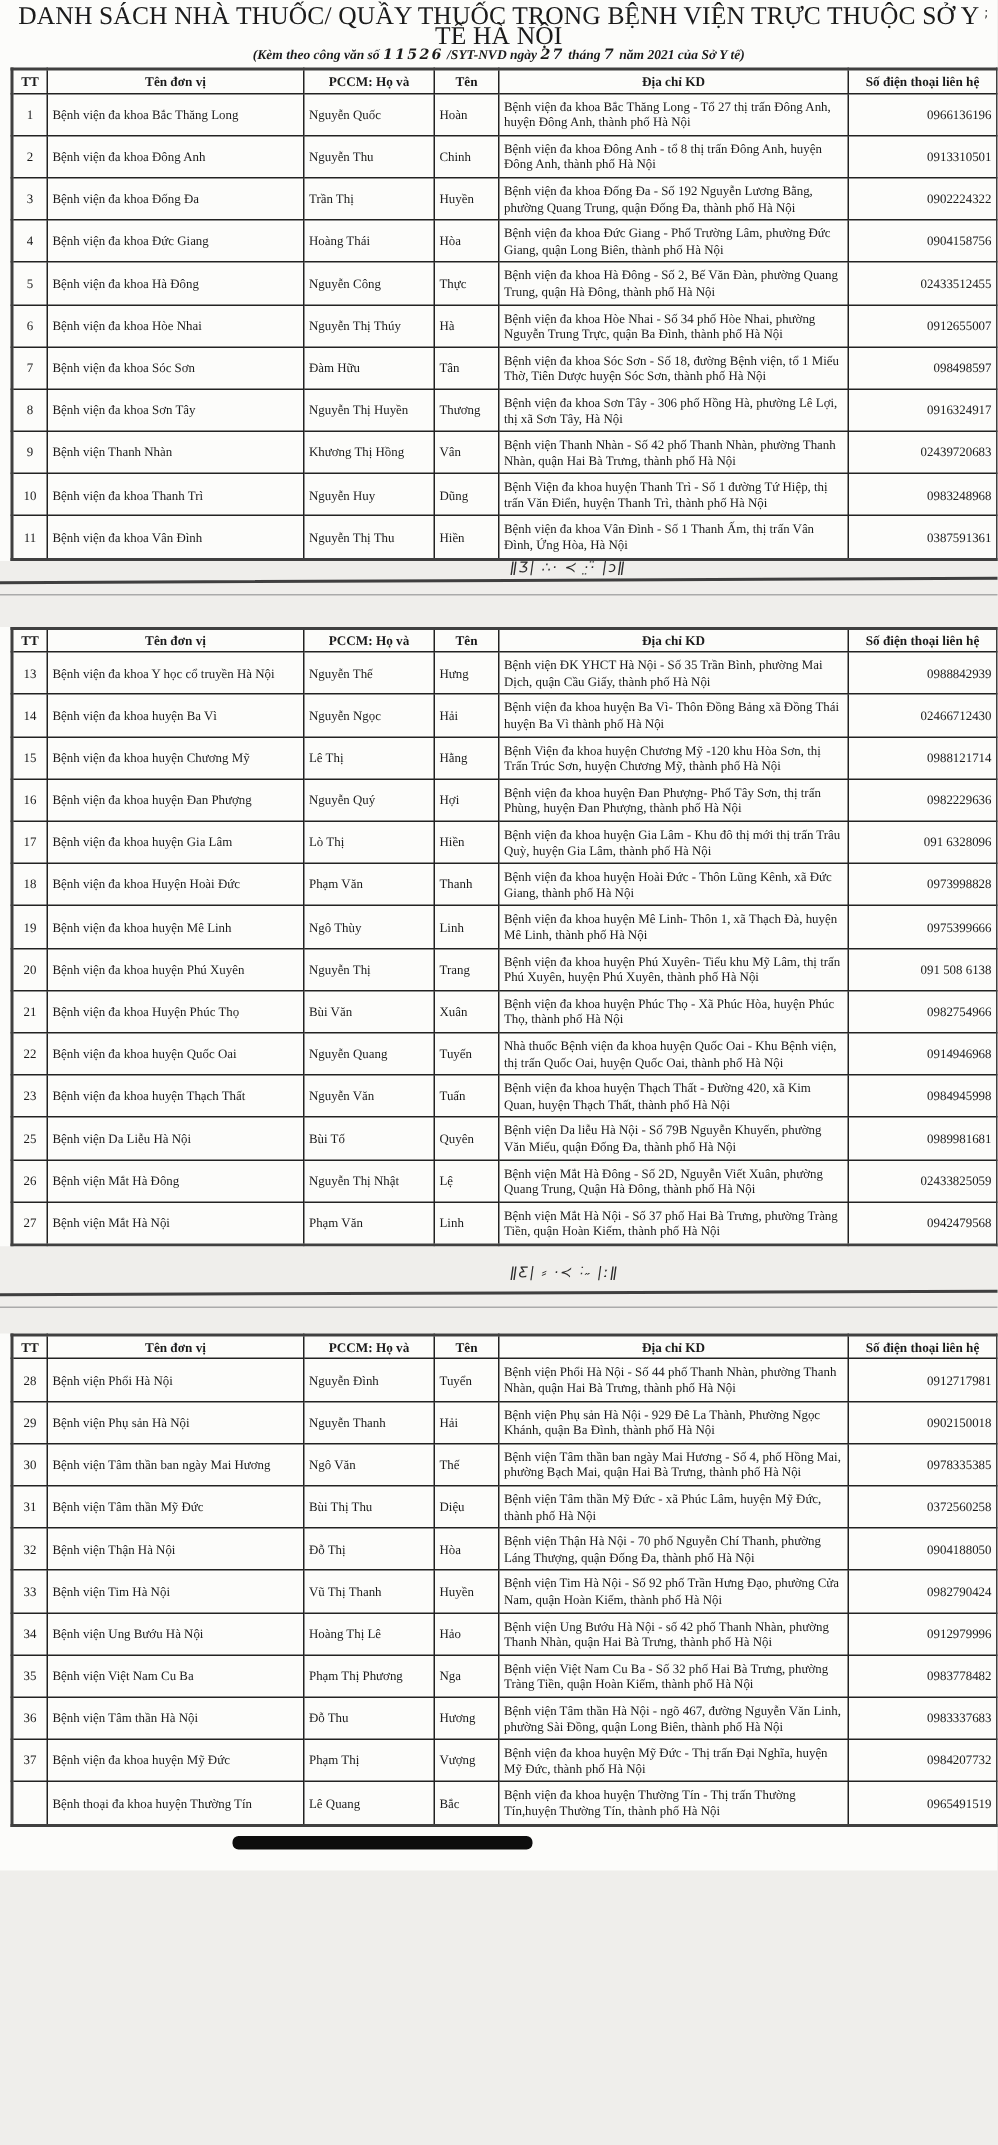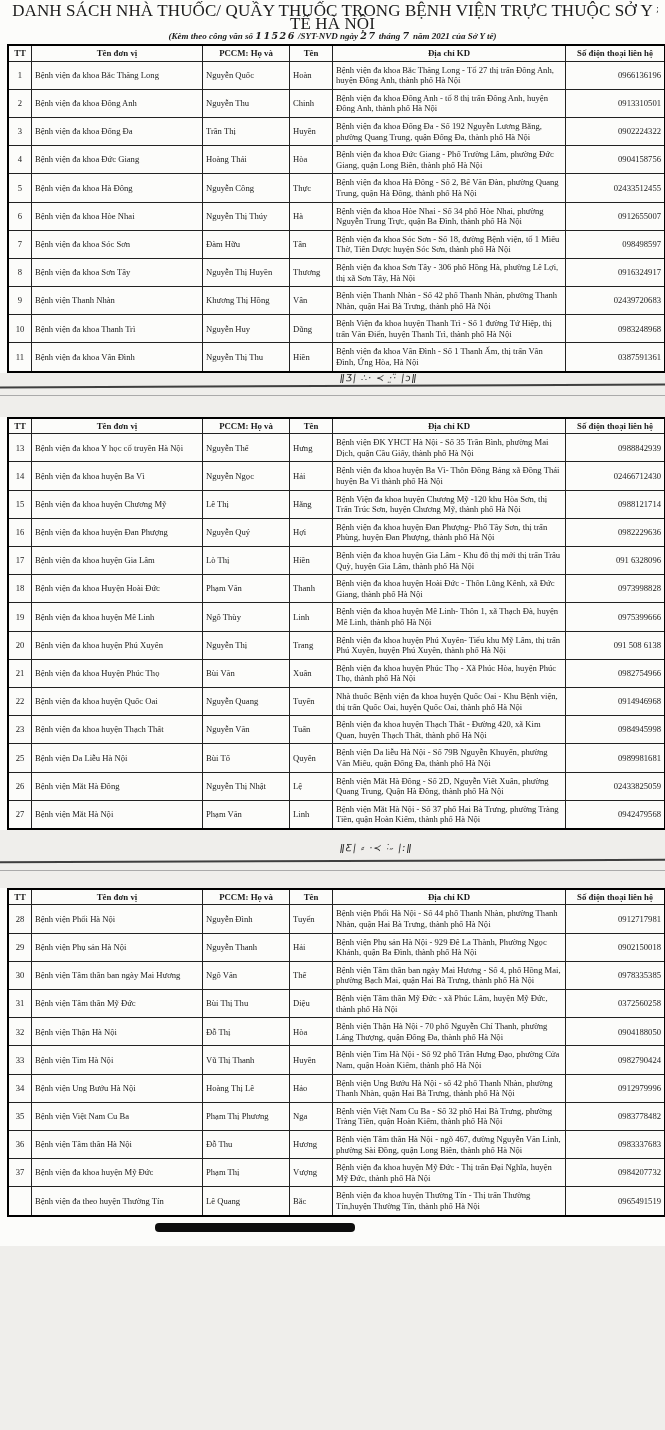--- a/index.html
+++ b/index.html
@@ -29,21 +29,21 @@
     margin-left:7px;background:#fcfcfa;
   }
   table.doc th, table.doc td{
     border:1px solid #222;vertical-align:middle;
     font-size:8.6px;line-height:10.6px;padding:3px 3px;
     overflow:hidden;
   }
   table.doc th{
     text-align:center;font-weight:bold;padding:2px 1px;font-size:8.8px;
   }
-  table.doc{border:2px solid #000000;}
+  table.doc{border:2px solid #404040;}
   .c0{width:20px;text-align:center;}
   .c1{width:168px;margin-left:32px;}
   .c2{width:84px;}
   .c3{width:40px;}
   .c4{width:230px;}
   .c5{width:96px;}
   td.c5{text-align:right;padding-right:5px;white-space:nowrap;}
   .p1 td{padding:4.5px 3px;}
   .p2 td{padding:2.5px 3px;}
   .p3 td{padding:3px 3px;}
@@ -426,21 +426,21 @@
         <tr>
           <td class="c0">37</td>
           <td class="c1">Bệnh viện đa khoa huyện Mỹ Đức</td>
           <td class="c2">Phạm Thị</td>
           <td class="c3">Vượng</td>
           <td class="c4">Bệnh viện đa khoa huyện Mỹ Đức - Thị trấn Đại Nghĩa, huyện Mỹ Đức, thành phố Hà Nội</td>
           <td class="c5">0984207732</td>
         </tr>
         <tr>
           <td class="c0"></td>
-          <td class="c1">Bệnh viện đa theo huyện Thường Tín</td>
+          <td class="c1">Bệnh thoại đa khoa huyện Thường Tín</td>
           <td class="c2">Lê Quang</td>
           <td class="c3">Bắc</td>
           <td class="c4">Bệnh viện đa khoa huyện Thường Tín - Thị trấn Thường Tín,huyện Thường Tín, thành phố Hà Nội</td>
           <td class="c5">0965491519</td>
         </tr>
       </tbody>
   </table>
   <div class="redaction"></div>
   <div class="p3-pad"></div>
 </div>

